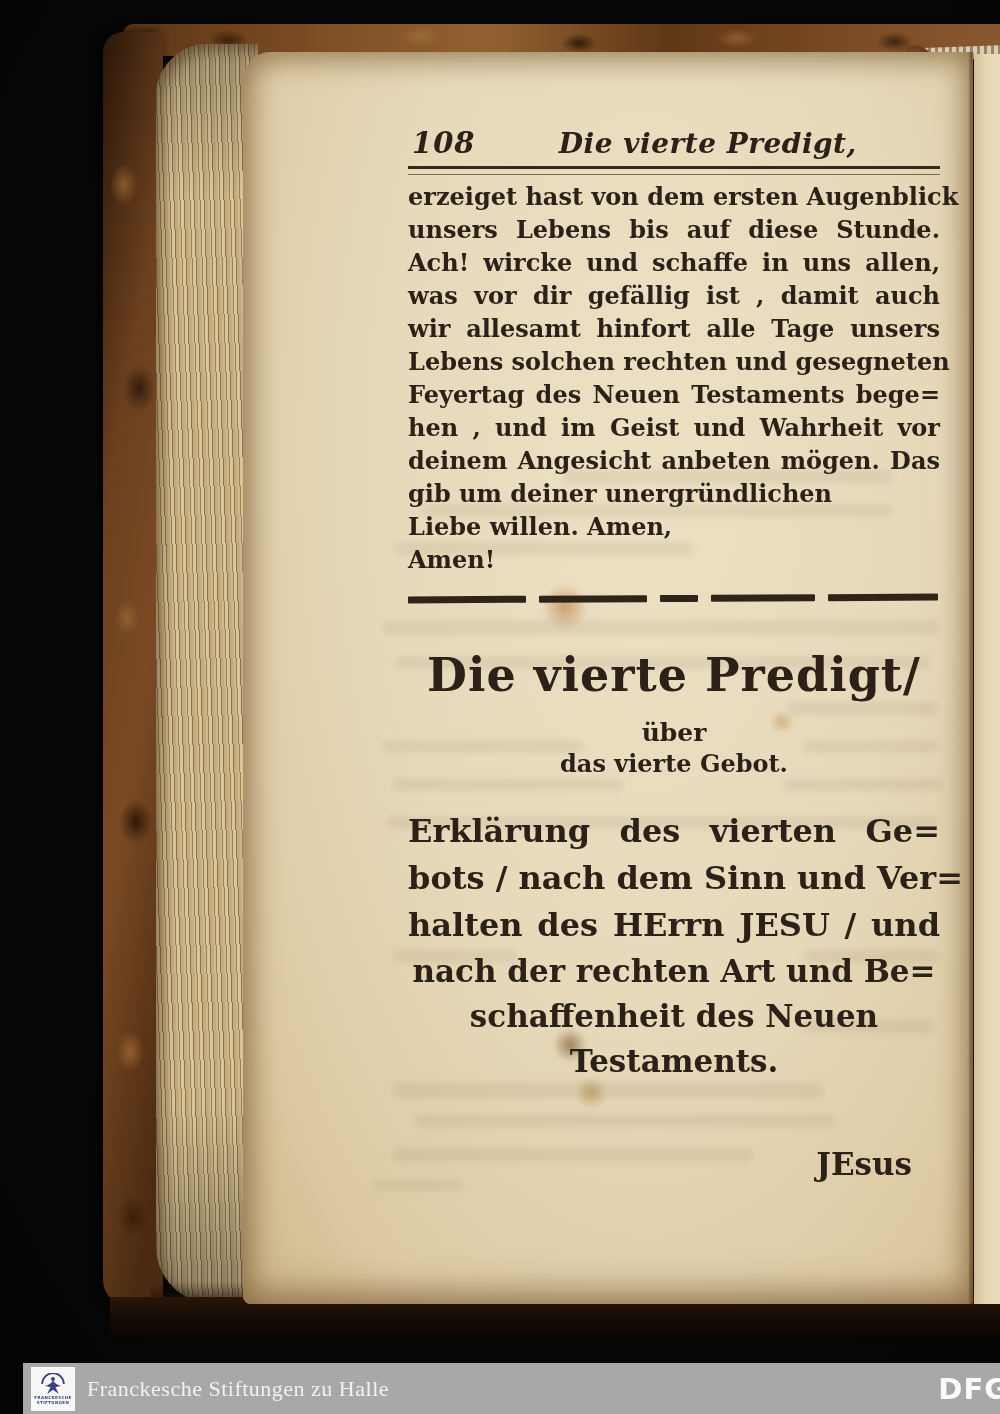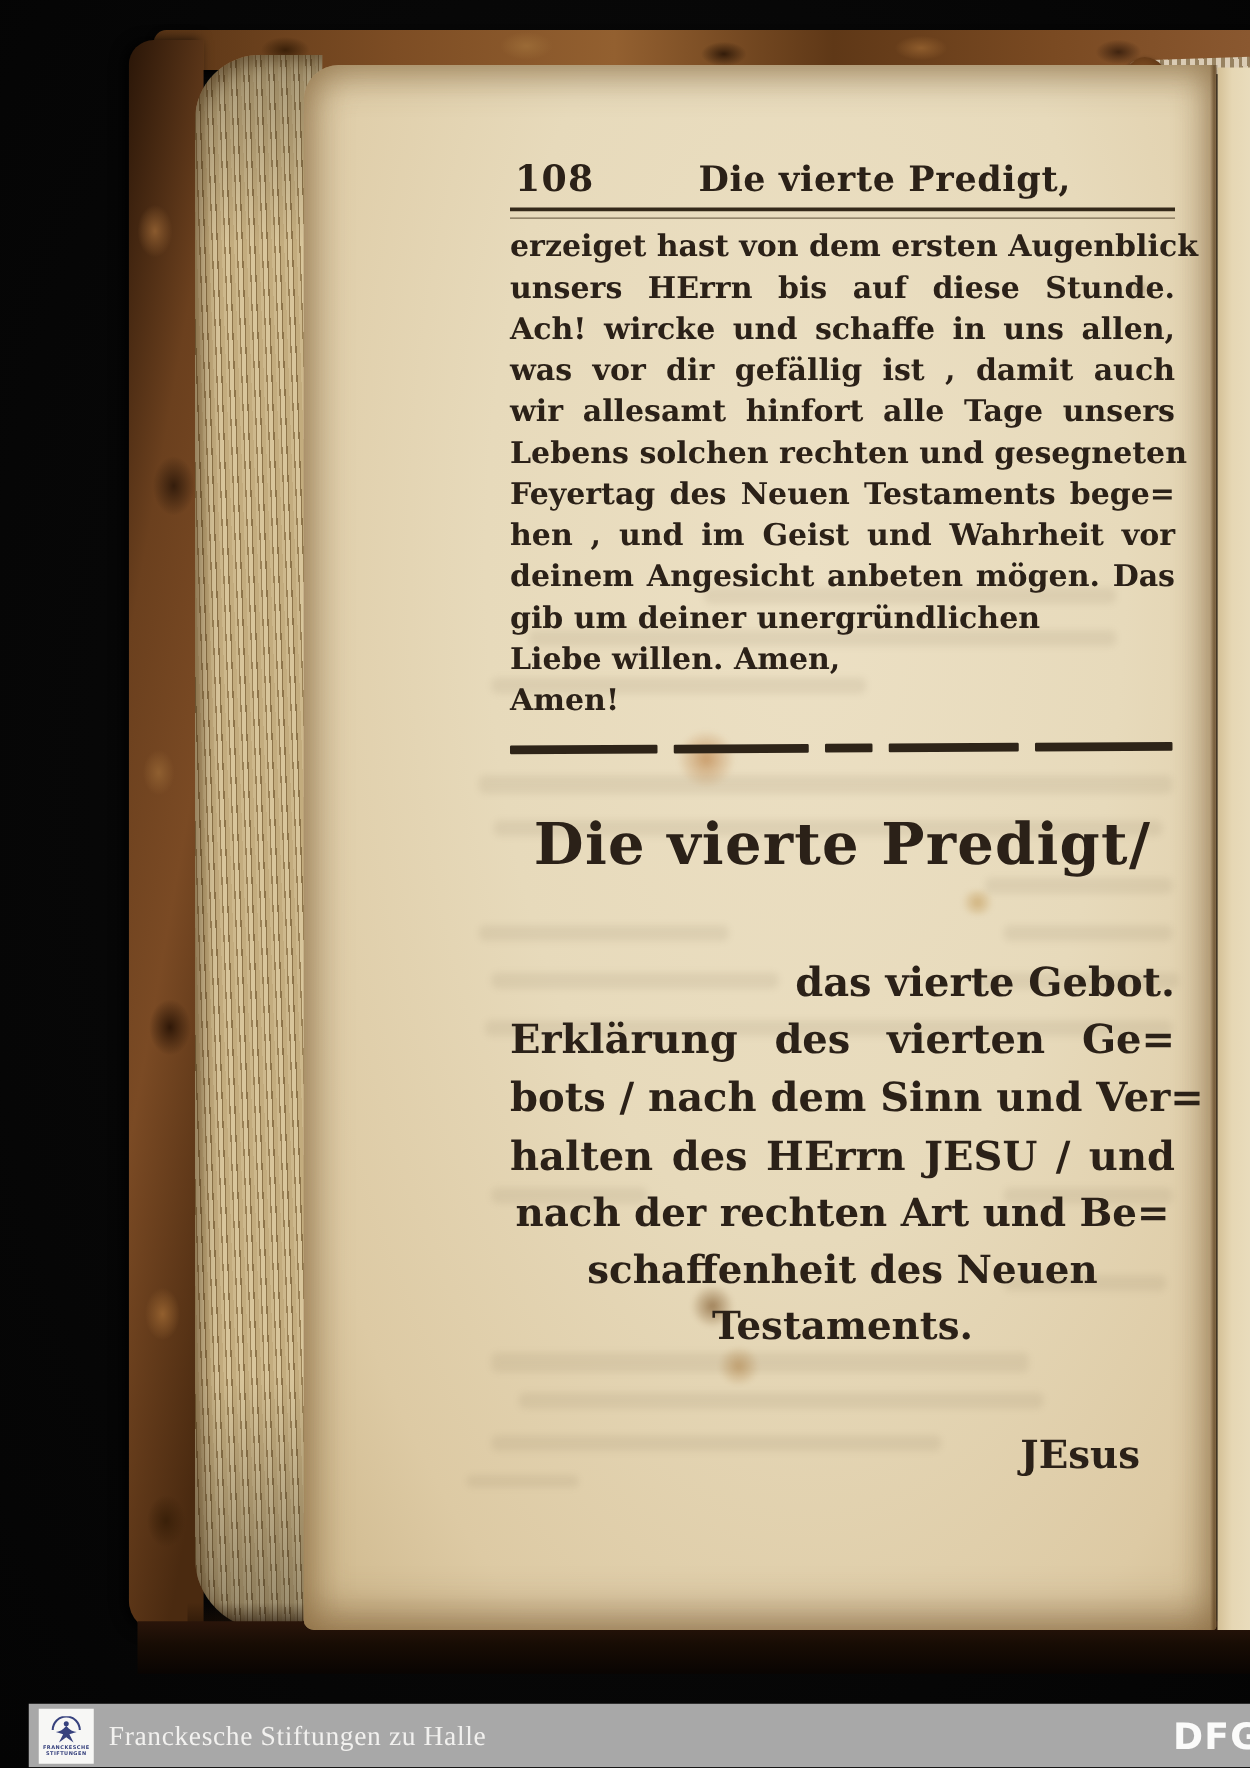--- a/index.html
+++ b/index.html
@@ -72,33 +72,33 @@
   .crease{
     position:absolute;left:968px;top:52px;width:6px;height:1252px;
     background:linear-gradient(90deg, rgba(90,60,25,0) 0%, rgba(75,48,18,.55) 55%, rgba(60,38,14,.25) 100%);
   }
   .page2{
     position:absolute;left:974px;top:54px;width:26px;height:1250px;
     background:linear-gradient(90deg,#d4c096 0%,#e6d7b4 45%,#e9dcbc 100%);
   }
   
   .content{position:absolute;left:165px;top:0;width:532px;height:1252px;}
-  .header-row{position:absolute;left:0;top:74px;width:100%;display:flex;align-items:baseline;}
+  .header-row{position:absolute;left:0;top:74px;width:100%;display:flex;align-items:baseline;font-style:italic;}
   .pagenum{font-size:29px;font-weight:700;letter-spacing:1px;margin-left:4px;}
   .running{flex:1;text-align:center;font-size:28px;font-weight:700;letter-spacing:.5px;}
   .head-rule{position:absolute;left:0;top:114px;width:100%;height:5px;
     border-top:3px solid #34291a;border-bottom:1px solid rgba(62,47,26,.65);}
   .body{position:absolute;left:0;top:128px;width:100%;font-size:24px;font-weight:700;line-height:33px;}
   .jline{text-align:justify;text-align-last:justify;white-space:nowrap;}
   .cline{text-align:left;}
   .dash-rule{position:absolute;left:0;top:543px;width:100%;display:flex;gap:13px;transform:rotate(-.3deg);}
   .dash-rule span{display:block;height:7px;background:#2e2418;border-radius:1px;}
   .h1{position:absolute;left:0;top:596px;width:100%;text-align:center;font-size:46px;font-weight:700;letter-spacing:1px;}
   .h-ueber{position:absolute;left:0;top:666px;width:100%;text-align:center;font-size:25px;font-weight:700;}
-  .h-gebot{position:absolute;left:0;top:715px;width:100%;text-align:right;font-size:32px;font-weight:700;}
+  .h-gebot{position:absolute;left:0;top:697px;width:100%;text-align:center;font-size:24px;font-weight:700;}
   .sub{position:absolute;left:0;top:756px;width:100%;font-weight:700;}
   .sub .big{font-size:32px;line-height:47px;text-align:justify;text-align-last:justify;white-space:nowrap;}
   .sub .mid{font-size:31px;line-height:45px;text-align:center;}
   .catchword{position:absolute;right:28px;top:1094px;font-size:31px;font-weight:700;}
   
   .ghost{position:absolute;background:#7b6a4d;opacity:.11;filter:blur(3px);border-radius:5px;height:13px;}
   .stain{position:absolute;border-radius:50%;filter:blur(2px);}
   
   .bar{position:absolute;left:0;top:1363px;width:1000px;height:51px;background:#a8a8a8;margin-left:23px;}
   .logo-box{position:absolute;left:8px;top:4px;width:44px;height:44px;background:#f7f7f5;
@@ -153,21 +153,21 @@
     <div class="content">
 
       <div class="header-row">
         <span class="pagenum">108</span>
         <span class="running">Die vierte Predigt,</span>
       </div>
       <div class="head-rule"></div>
 
       <div class="body">
         <div class="jline">erzeiget hast von dem ersten Augenblick</div>
-        <div class="jline">unsers HErrn bis auf diese Stunde.</div>
+        <div class="jline">unsers Lebens bis auf diese Stunde.</div>
         <div class="jline">Ach! wircke und schaffe in uns allen,</div>
         <div class="jline">was vor dir gefällig ist , damit auch</div>
         <div class="jline">wir allesamt hinfort alle Tage unsers</div>
         <div class="jline">Lebens solchen rechten und gesegneten</div>
         <div class="jline">Feyertag des Neuen Testaments bege=</div>
         <div class="jline">hen , und im Geist und Wahrheit vor</div>
         <div class="jline">deinem Angesicht anbeten mögen.  Das</div>
         <div class="cline">gib um deiner unergründlichen</div>
         <div class="cline">Liebe willen.  Amen,</div>
         <div class="cline">Amen!</div>
@@ -175,20 +175,21 @@
 
       <div class="dash-rule">
         <span style="width:118px;"></span>
           <span style="width:108px;"></span>
         <span style="width:38px;"></span>
           <span style="width:104px;"></span>
         <span style="width:110px;"></span>
       </div>
 
       <div class="h1">Die vierte Predigt/</div>
+      <div class="h-ueber">über</div>
       <div class="h-gebot">das vierte Gebot.</div>
 
       <div class="sub">
         <div class="big">Erklärung des vierten Ge=</div>
         <div class="big">bots / nach dem Sinn und Ver=</div>
         <div class="big">halten des HErrn JESU / und</div>
         <div class="mid">nach der rechten Art und Be=</div>
         <div class="mid">schaffenheit des Neuen</div>
         <div class="mid">Testaments.</div>
       </div>

